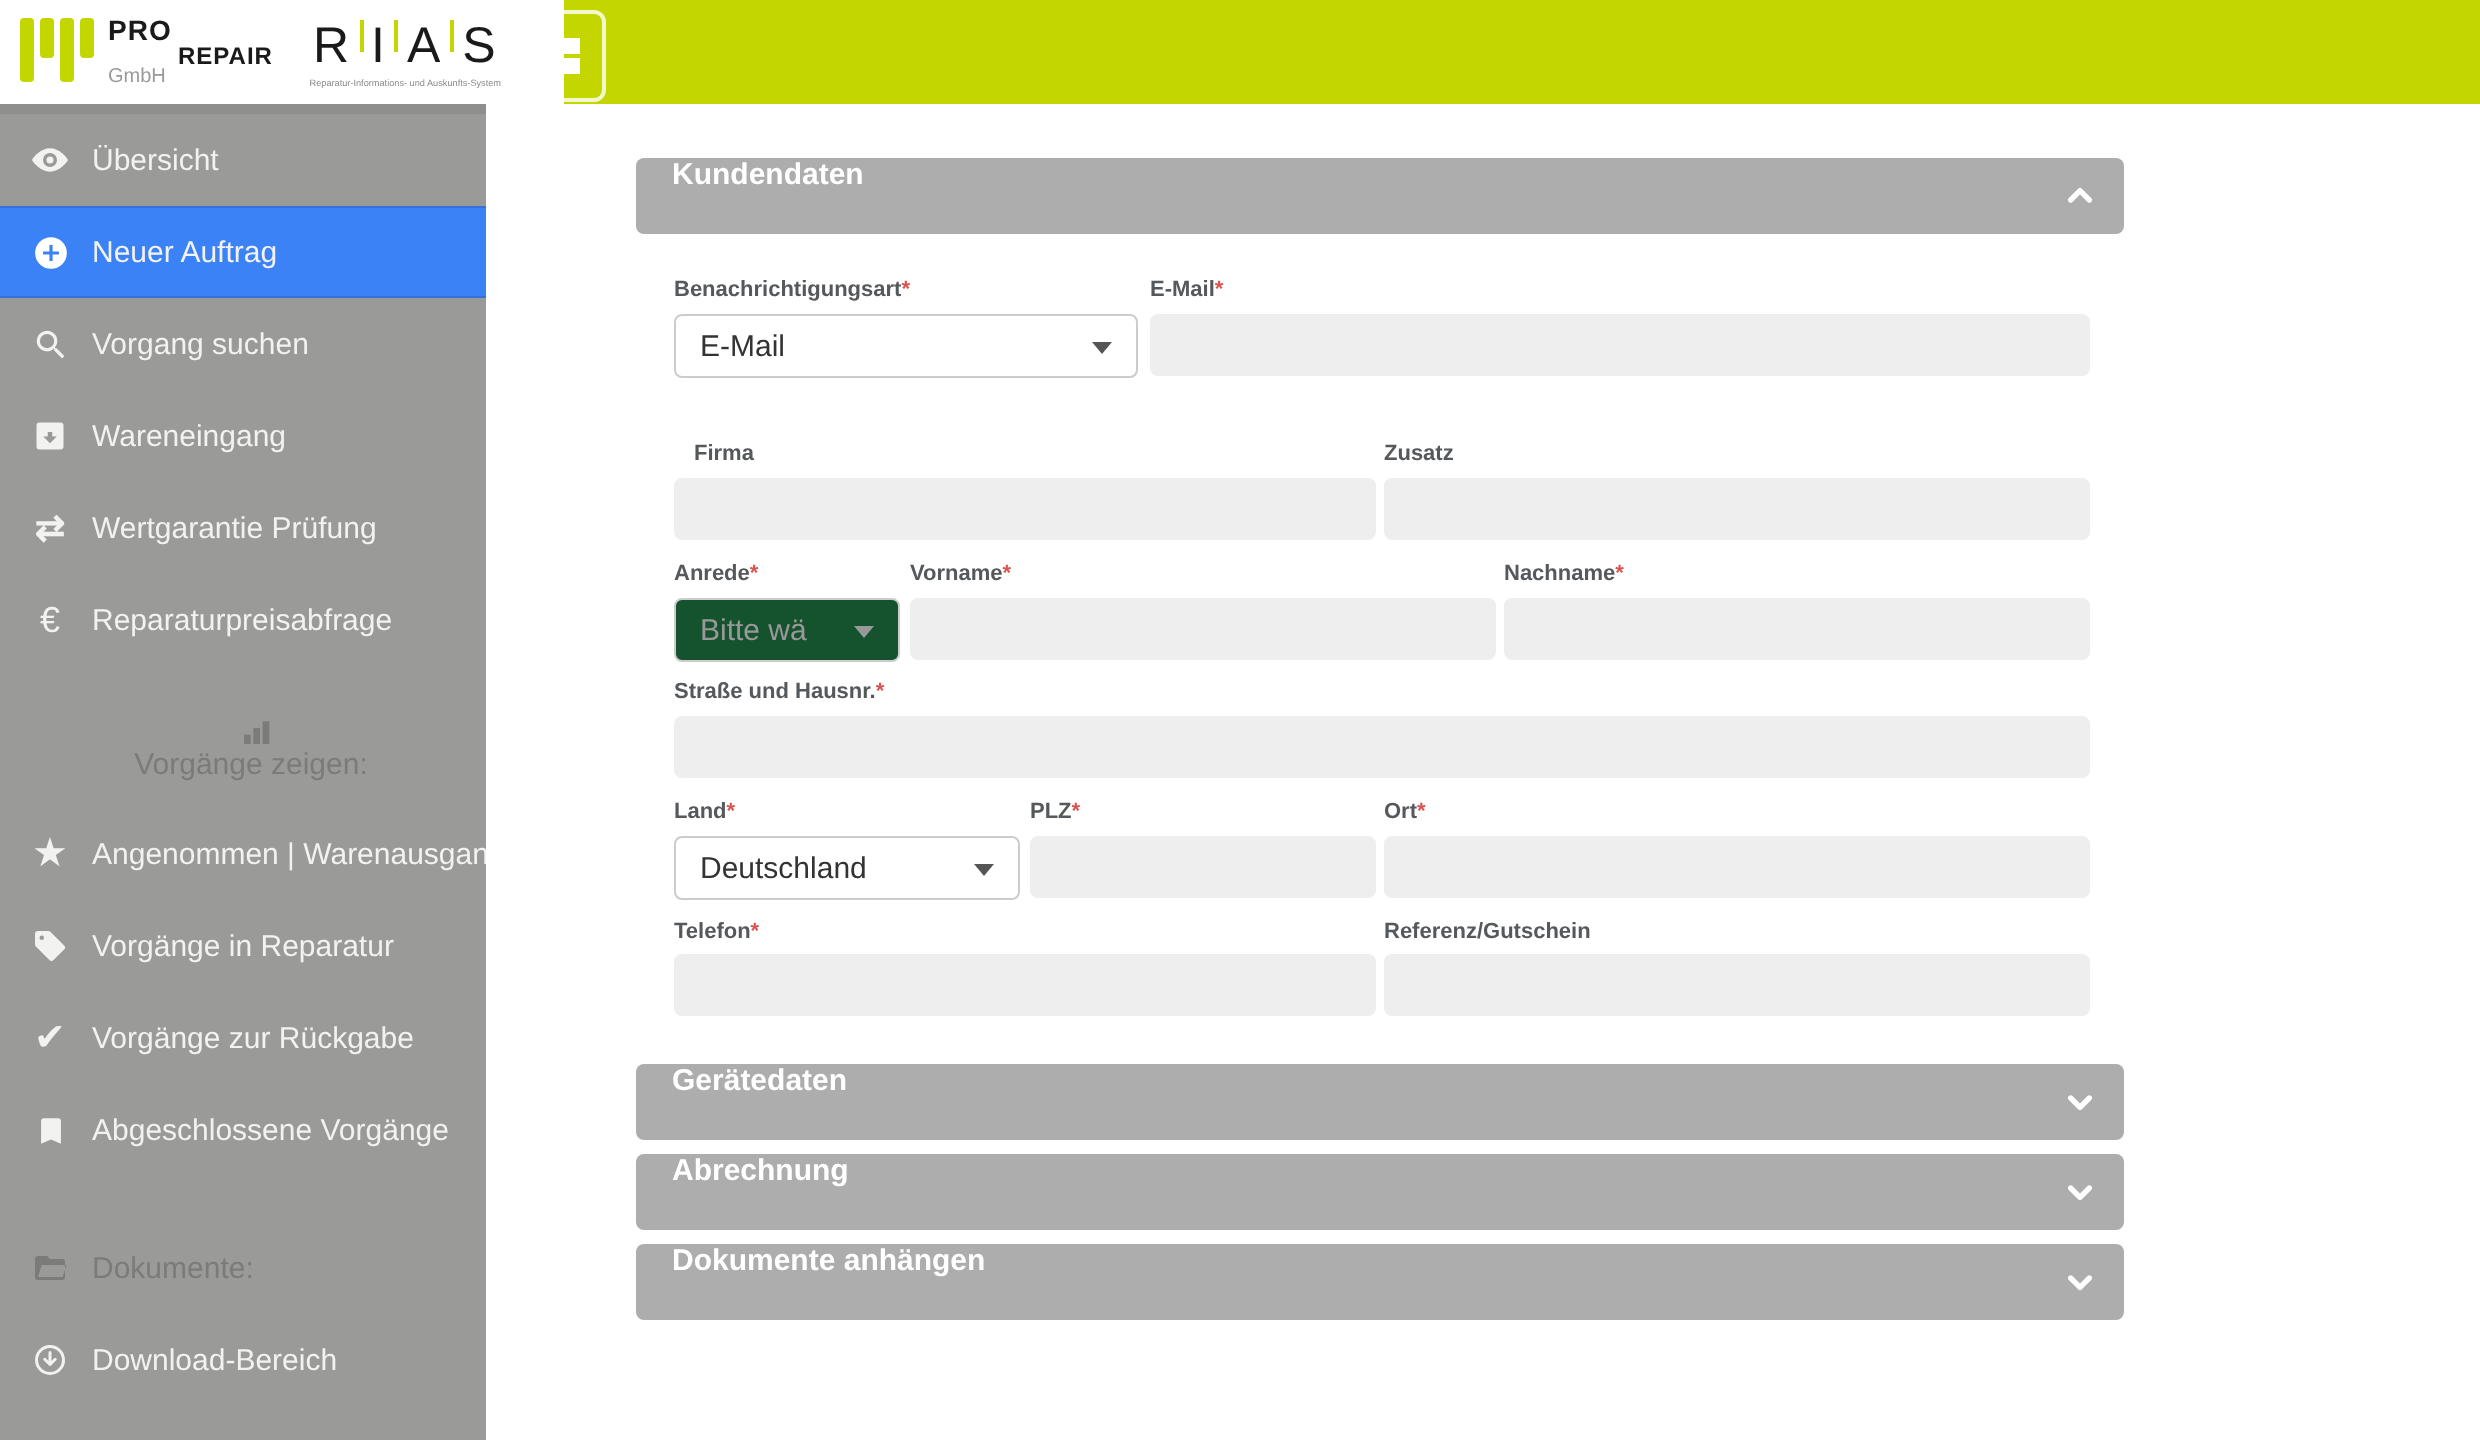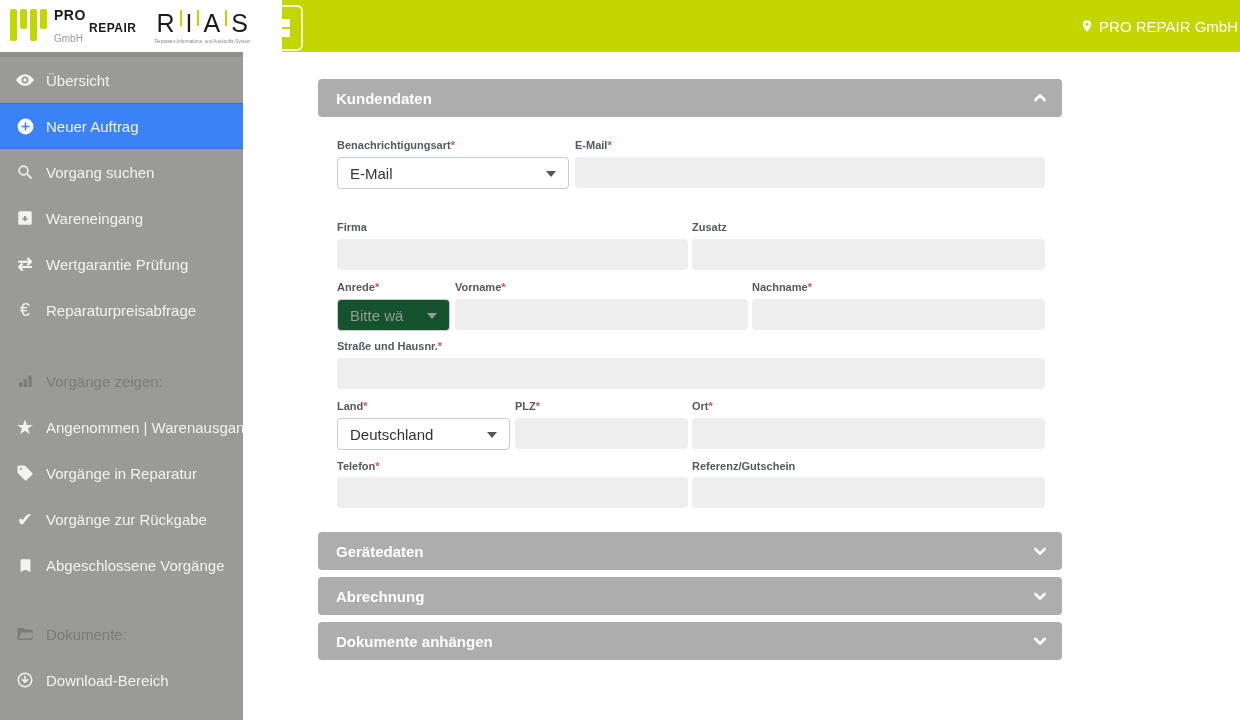--- a/index.html
+++ b/index.html
@@ -26,27 +26,27 @@
   #header-right{position:absolute;right:0;top:0;height:52px;display:flex;align-items:center;color:#fff;font-size:15px;padding-right:2px;}
   #header-right svg{margin-right:5px;}
   
   #sidebar{position:absolute;left:0;top:52px;width:243px;height:668px;background:#9a9a98;}
   #sidebar-topstrip{height:5px;background:#8f8f8d;}
   .side-item{height:46px;display:flex;align-items:center;color:#f2f2f0;font-size:15px;cursor:pointer;position:relative;}
   .side-item .ic{width:26px;margin-left:12px;display:flex;align-items:center;justify-content:center;flex:none;}
   .side-item .lbl{margin-left:8px;white-space:nowrap;}
   .side-item.active{background:#3b82f6;box-shadow:inset 0 1px 0 rgba(0,0,0,.12), inset 0 -1px 0 rgba(0,0,0,.12);}
   .side-item.section{color:#7b7b79;cursor:default;}
-  .side-item.gap{margin-top:25px;}
+  .side-item.gap{margin-top:25px;flex-direction:column;}
   .side-item.gap2{margin-top:23px;}
   .uicon{font-size:18px;line-height:1;}
   
   #main{position:absolute;left:243px;top:52px;width:997px;height:668px;background:#fff;}
   .sec-bar{position:absolute;left:75px;width:744px;height:38px;background:#adadad;border-radius:4px;
-    display:flex;align-items:center;color:#fff;font-weight:bold;font-size:15px;cursor:pointer;}
+    display:flex;align-items:flex-start;color:#fff;font-weight:bold;font-size:15px;cursor:pointer;}
   .sec-bar .t{margin-left:18px;}
   .sec-bar .chev{position:absolute;right:14px;top:11px;}
   .flabel{position:absolute;font-size:11px;font-weight:bold;color:#55595c;white-space:nowrap;text-align:right;}
   .flabel .req{color:#d9534f;}
   .finput{position:absolute;height:31px;background:#eeeeee;border:none;border-radius:4px;font-size:15px;color:#333;padding:0 10px;box-sizing:border-box;}
   .fselect{position:absolute;height:32px;background:#fff;border:1px solid #ccc;border-radius:4px;
     display:flex;align-items:center;box-sizing:border-box;font-size:15px;color:#333;cursor:pointer;padding-left:12px;}
   .fselect .caret{position:absolute;right:12px;top:13px;width:0;height:0;border-left:5px solid transparent;
     border-right:5px solid transparent;border-top:6px solid #555;}
   .fselect.muted{background:#14532d;color:#999;}
@@ -82,26 +82,20 @@
     </div>
   </div>
   <div id="menu-btn">
     <span class="grid-ic">
         <i></i>
         <i></i>
         <i></i>
         <i></i>
       </span>
   </div>
-  <div id="header-right">
-    <svg width="14" height="18" viewBox="0 0 24 24" fill="#fff">
-        <path d="M12 2a7 7 0 0 0-7 7c0 5.2 7 13 7 13s7-7.8 7-13a7 7 0 0 0-7-7zm0 9.5A2.6 2.6 0 1 1 12 6.3a2.6 2.6 0 0 1 0 5.2z"></path>
-      </svg>
-    <span>PRO REPAIR GmbH</span>
-  </div>
 </div>
 
 <div id="sidebar">
   <div id="sidebar-topstrip"></div>
 
   <div class="side-item">
     <span class="ic">
         <svg width="20" height="20" viewBox="0 0 24 24" fill="#f2f2f0">
           <path fill-rule="evenodd" d="M12 5C6.5 5 2.2 10.1 1.2 12c1 1.9 5.3 7 10.8 7s9.8-5.1 10.8-7C21.8 10.1 17.5 5 12 5zm0 11.2A4.2 4.2 0 1 1 12 7.8a4.2 4.2 0 0 1 0 8.4z"></path>
           <circle cx="12" cy="12" r="2.1"></circle>
@@ -224,21 +218,21 @@
   </div>
 
   <div class="flabel" style="left:94px;top:87px;"><span>Benachrichtigungsart</span><span class="req">*</span></div>
   <div class="fselect" style="left:94px;top:105px;width:232px;">
     <span>E-Mail</span>
       <span class="caret"></span>
   </div>
   <div class="flabel" style="left:332px;top:87px;"><span>E-Mail</span><span class="req">*</span></div>
   <input class="finput" style="left: 332px; top: 105px; width: 470px;" value="">
 
-  <div class="flabel" style="left:94px;top:169px;"><span>Firma</span></div>
+  <div class="flabel" style="left:104px;top:169px;"><span>Firma</span></div>
   <input class="finput" style="left: 94px; top: 187px; width: 351px;" value="">
   <div class="flabel" style="left:449px;top:169px;"><span>Zusatz</span></div>
   <input class="finput" style="left: 449px; top: 187px; width: 353px;" value="">
 
   <div class="flabel" style="left:94px;top:229px;"><span>Anrede</span><span class="req">*</span></div>
   <div class="fselect muted" style="left:94px;top:247px;width:113px;">
     <span>Bitte wä</span>
       <span class="caret"></span>
   </div>
   <div class="flabel" style="left:212px;top:229px;"><span>Vorname</span><span class="req">*</span></div>

